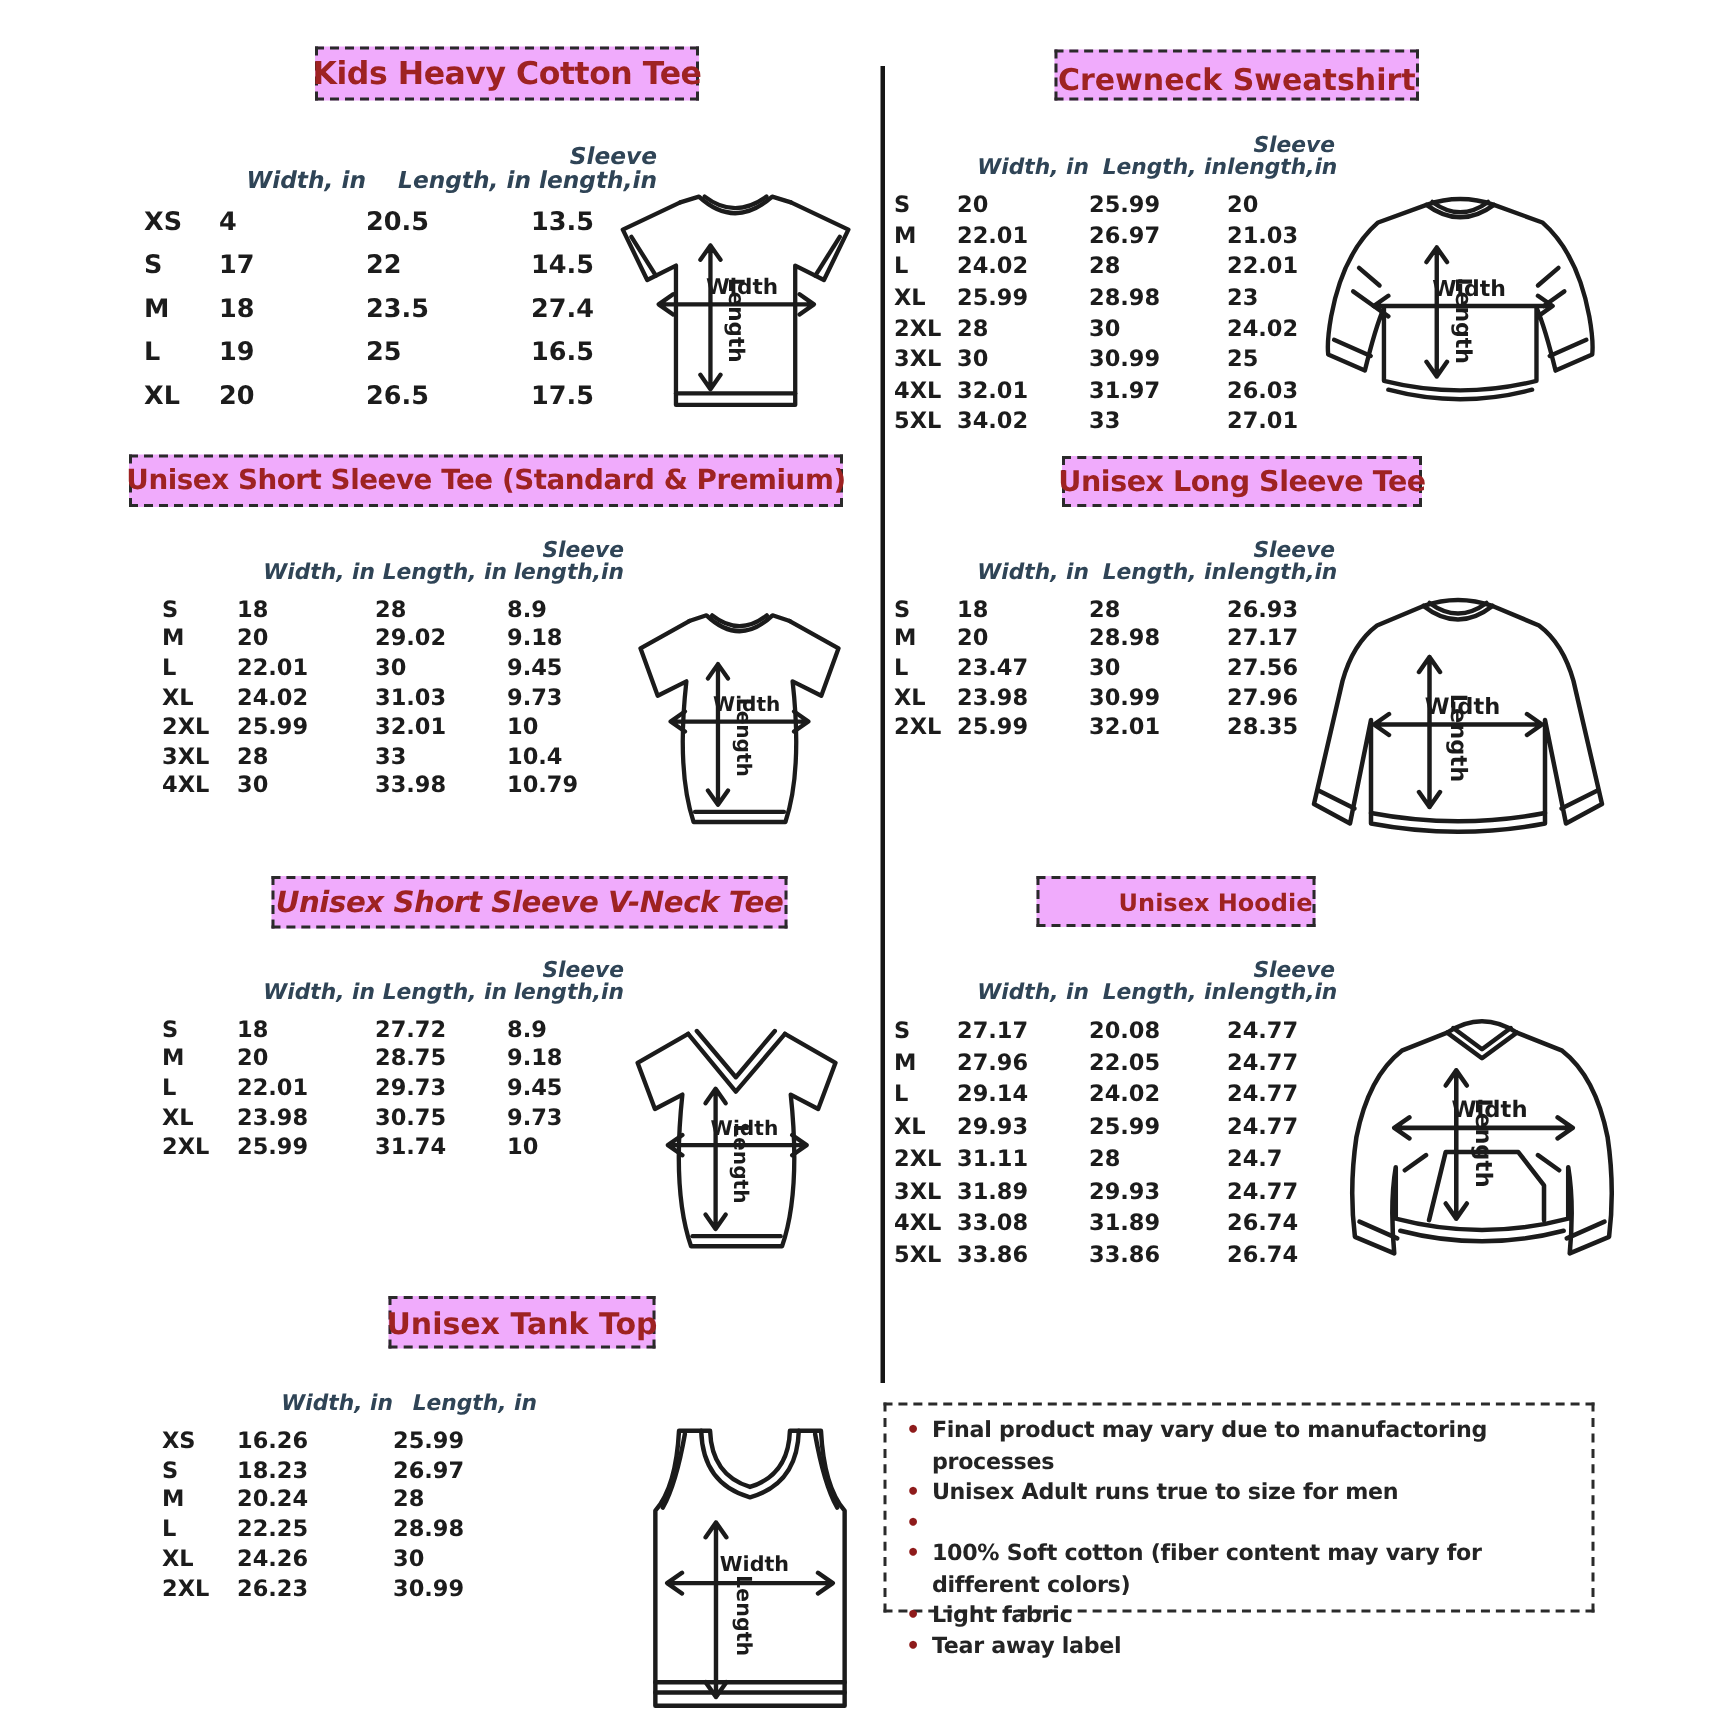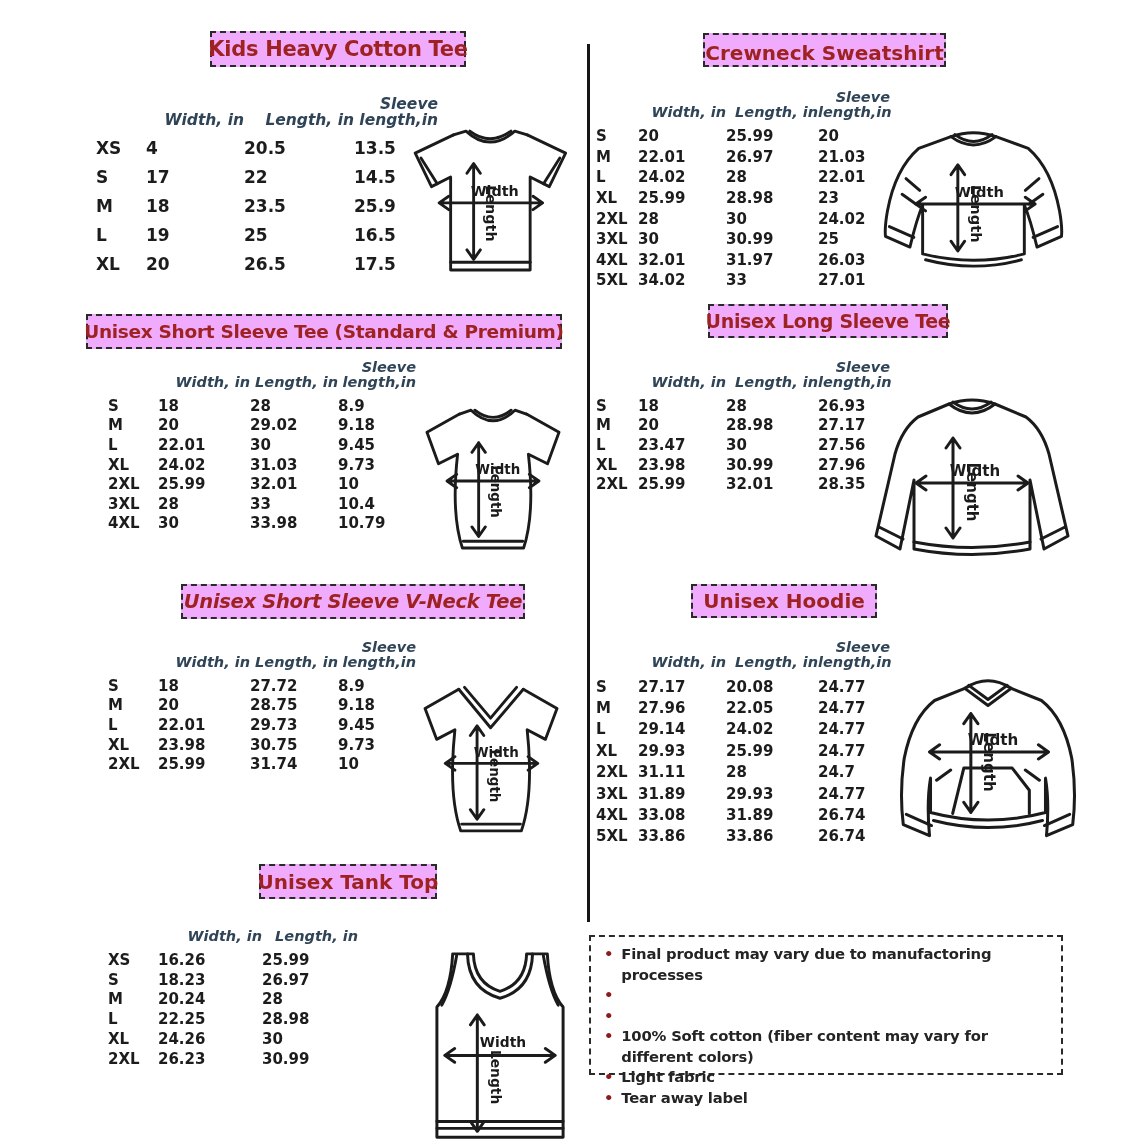--- a/index.html
+++ b/index.html
@@ -8,24 +8,24 @@
     background:#ffffff;color:#1c1c1c;
     font-family:"DejaVu Sans", sans-serif;
   }
   .title-box{
     position:absolute;border:2px dashed #2a2a2a;background:#f0abfc;
     display:flex;align-items:center;justify-content:center;
     white-space:nowrap;font-weight:700;color:#9e2222;box-sizing:border-box;
   }
   #tt-kids {left:210px;top:31px;width:256px;height:36px;font-size:21px;letter-spacing:-0.3px;}
   #tt-crew {left:703px;top:33px;width:243px;height:34px;font-size:20px;align-items:flex-end;}
-  #tt-ss   {left:86px;top:314px;width:476px;height:35px;font-size:18.5px;letter-spacing:-0.3px;}
+  #tt-ss   {left:86px;top:303px;width:476px;height:35px;font-size:18.5px;letter-spacing:-0.3px;}
   #tt-ls   {left:708px;top:304px;width:240px;height:34px;font-size:19px;letter-spacing:-0.3px;}
   #tt-vn   {left:181px;top:584px;width:344px;height:35px;font-size:19.5px;letter-spacing:-0.3px;font-style:italic;}
-  #tt-hd   {left:691px;top:584px;width:186px;height:34px;font-size:20px;}
+  #tt-hd   {left:691px;top:584px;width:186px;height:34px;font-size:16px;justify-content:flex-end;}
   #tt-tank {left:259px;top:864px;width:178px;height:35px;font-size:20px;}
 
   .size-table{
     position:absolute;display:grid;
     grid-template-rows:var(--hh,46px);grid-auto-rows:var(--rh,20px);
   }
   .hcell{
     color:#2f4456;font-weight:700;text-align:right;align-self:end;
     padding-bottom:5px;white-space:pre-line;line-height:1.08;
     font-size:var(--hfs,14.5px);
@@ -79,21 +79,21 @@
     <div class="cell">4</div>
     <div class="cell">20.5</div>
     <div class="cell">13.5</div>
     <div class="cell">S</div>
     <div class="cell">17</div>
     <div class="cell">22</div>
     <div class="cell">14.5</div>
     <div class="cell">M</div>
     <div class="cell">18</div>
     <div class="cell">23.5</div>
-    <div class="cell">25.9</div>
+    <div class="cell">27.4</div>
     <div class="cell">L</div>
     <div class="cell">19</div>
     <div class="cell">25</div>
     <div class="cell">16.5</div>
     <div class="cell">XL</div>
     <div class="cell">20</div>
     <div class="cell">26.5</div>
     <div class="cell">17.5</div>
   </div>
 <svg class="illus" id="il-kids" viewBox="0 0 200 190">
@@ -394,20 +394,21 @@
   <text x="76" y="135" text-anchor="middle" font-size="14" transform="rotate(90 76 135)">Length</text>
 </svg>
 
 <div class="notes-box">
     <div class="note-line">
       <span class="bullet">•</span>
       <span>Final product may vary due to manufactoring processes</span>
     </div>
     <div class="note-line">
       <span class="bullet">•</span>
+      <span>Unisex Adult runs true to size for men</span>
     </div>
     <div class="note-line">
       <span class="bullet">•</span>
     </div>
     <div class="note-line">
       <span class="bullet">•</span>
       <span>100% Soft cotton (fiber content may vary for different colors)</span>
     </div>
     <div class="note-line">
       <span class="bullet">•</span>

